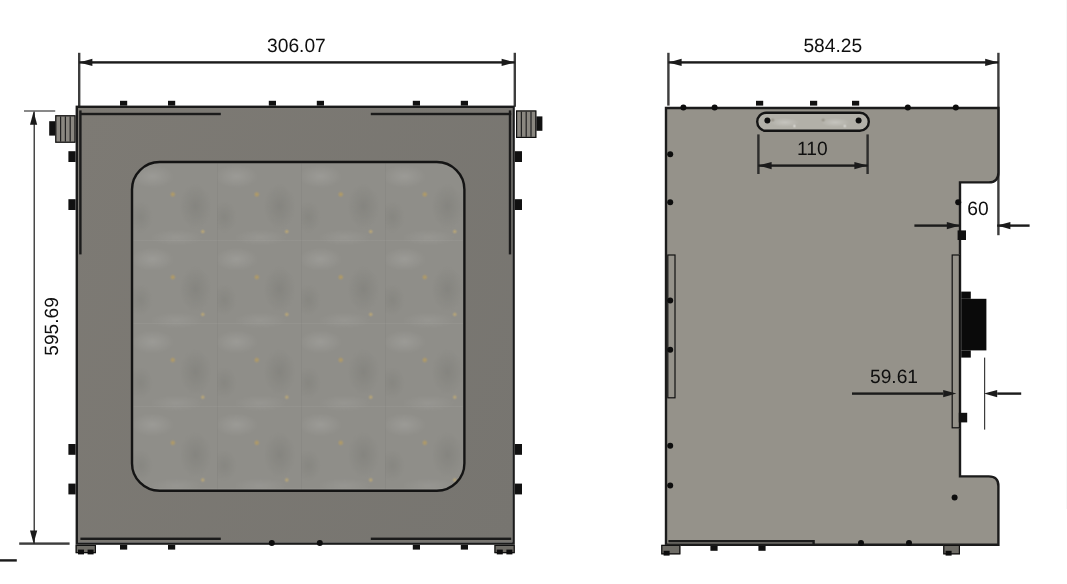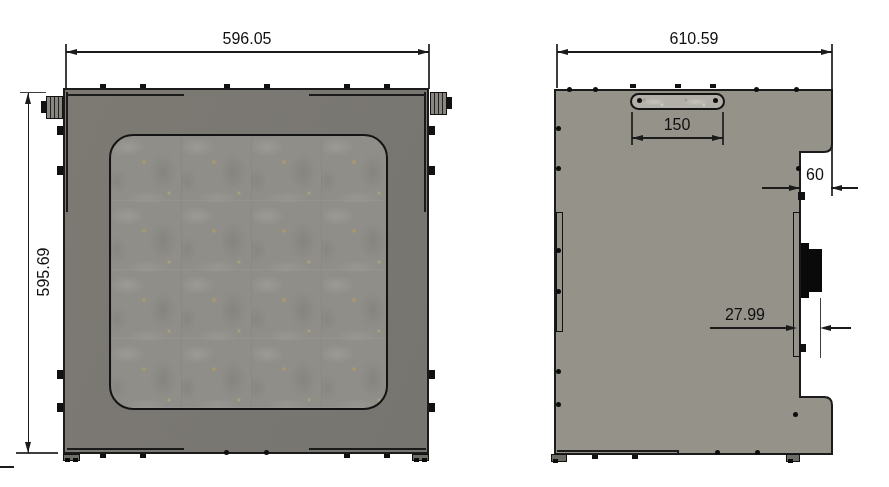--- a/index.html
+++ b/index.html
@@ -187,20 +187,20 @@
   <div class="arr arr-l" style="left:831px;top:184.5px;"></div>
 
   <div class="hl" style="left:710px;top:327px;width:76px;"></div>
   <div class="arr arr-r" style="left:786px;top:324.5px;"></div>
   <div class="vl thin" style="left:819.5px;top:298px;height:60px;"></div>
   <div class="hl" style="left:831px;top:327px;width:20px;"></div>
   <div class="arr arr-l" style="left:820px;top:324.5px;"></div>
 
   <div class="hl" style="left:0px;top:466px;width:14px;height:2px;"></div>
 
-  <div class="dim-label" style="left:201px;top:31px;width:92px;">596.05</div>
+  <div class="dim-label" style="left:201px;top:31px;width:92px;">306.07</div>
   <div class="dim-label rot" style="left:44px;top:272px;">595.69</div>
-  <div class="dim-label" style="left:648px;top:31px;width:92px;">610.59</div>
-  <div class="dim-label" style="left:654px;top:117px;width:46px;">150</div>
+  <div class="dim-label" style="left:648px;top:31px;width:92px;">584.25</div>
+  <div class="dim-label" style="left:654px;top:117px;width:46px;">110</div>
   <div class="dim-label" style="left:800px;top:167px;width:30px;">60</div>
-  <div class="dim-label" style="left:711px;top:307px;width:68px;">27.99</div>
+  <div class="dim-label" style="left:711px;top:307px;width:68px;">59.61</div>
 
 </div>
 
 </body></html>

